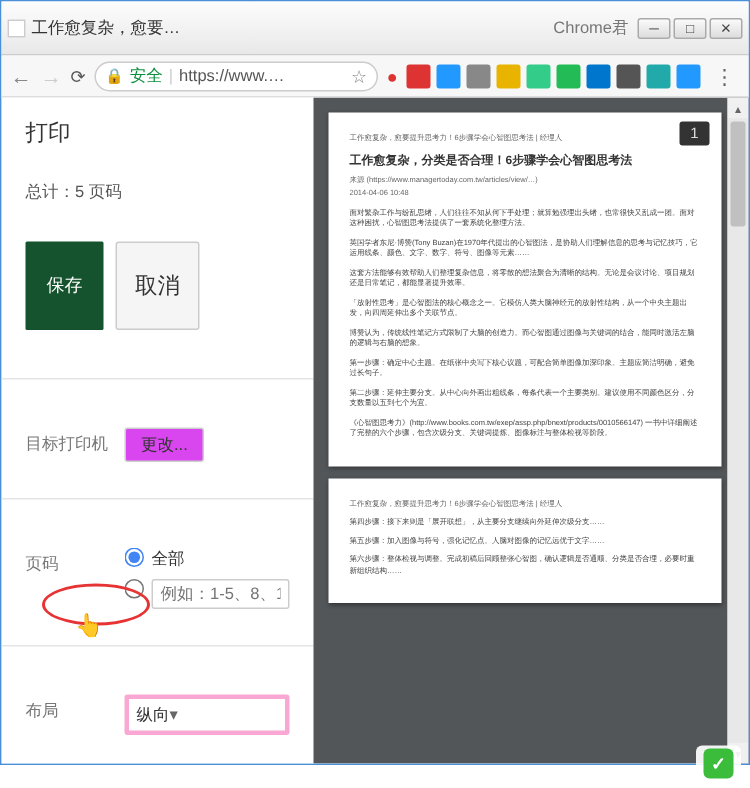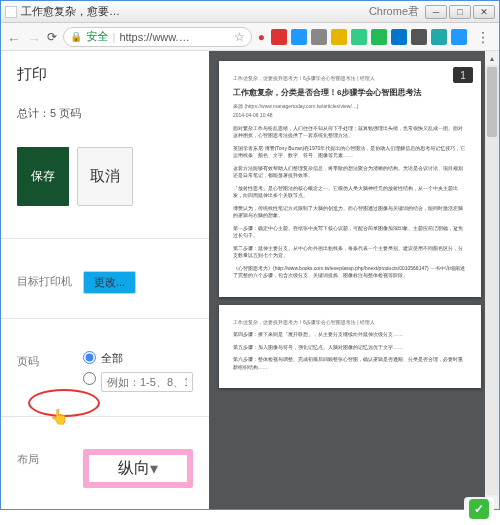--- a/index.html
+++ b/index.html
@@ -1,18 +1,18 @@
 <!DOCTYPE html>
 <html><head>
 <meta charset="utf-8">
 <style>
 *{margin:0;padding:0;box-sizing:border-box;font-family:"Microsoft YaHei",Arial,sans-serif}
 body{width:500px;height:525px;background:#fff;position:relative;overflow:hidden}
 .window{width:500px;height:510px;border:1px solid #4a90d9;background:#fff;display:flex;flex-direction:column}
-.titlebar{height:22px;background:linear-gradient(#fdfdfd,#e8e8e8);border-bottom:1px solid #ccc;display:flex;align-items:center;padding:0 4px;font-size:11px}
+.titlebar{height:36px;background:linear-gradient(#fdfdfd,#e8e8e8);border-bottom:1px solid #ccc;display:flex;align-items:center;padding:0 4px;font-size:11px}
 .titlebar .favicon{width:12px;height:12px;background:#fff;border:1px solid #ccc;margin-right:4px}
 .titlebar .title{flex:1;color:#333}
 .titlebar .wbtns{display:flex;gap:2px}
 .titlebar .wbtn{width:22px;height:14px;border:1px solid #aaa;background:linear-gradient(#fafafa,#ddd);border-radius:2px;display:flex;align-items:center;justify-content:center;font-size:9px;color:#444}
 .toolbar{height:28px;background:#f7f7f7;border-bottom:1px solid #ddd;display:flex;align-items:center;padding:0 6px;gap:6px}
 .navbtn{color:#888;font-size:14px}
 .reload{color:#5a5a5a;font-size:12px}
 .addr{flex:1;height:20px;border:1px solid #ccc;border-radius:10px;background:#fff;display:flex;align-items:center;padding:0 6px;font-size:11px;gap:4px}
 .lock{color:#0a8f3c;font-size:10px}
 .secure{color:#0a8f3c}
@@ -27,25 +27,25 @@
 .sb-total{font-size:11px;color:#555}
 .sb-btns{display:flex;gap:8px;margin:4px 0 8px}
 .btn-save{background:#14532d;color:#fff;border:none;padding:21px 14px;border-radius:1px;font-size:12px}
 .btn-cancel{background:#f5f5f5;border:1px solid #ccc;padding:5px 12px;border-radius:2px;font-size:15px;color:#333}
 .hr{border:none;border-top:1px solid #e5e5e5;margin:2px -16px}
 .row{display:flex;align-items:flex-start;gap:10px;margin-top:8px}
 .row .lbl{width:56px;color:#777;font-size:11px;padding-top:3px}
 .row .ctrl{flex:1;display:flex;flex-direction:column;gap:6px;font-size:11px}
 .dest-box{background:#f5f5f5;border:1px solid #e0e0e0;border-radius:2px;padding:3px 6px;display:flex;align-items:center;gap:5px;font-size:11px}
 .pdf-icon{width:14px;height:14px;background:#888;border-radius:1px}
-.btn-change{background:#0ea5e9;border:1px solid #ccc;padding:3px 10px;border-radius:2px;font-size:11px;width:fit-content;color:#333}
+.btn-change{background:#d946ef;border:1px solid #ccc;padding:3px 10px;border-radius:2px;font-size:11px;width:fit-content;color:#333}
 .radio-row{display:flex;align-items:flex-start;gap:5px}
 .radio-row input[type=radio]{accent-color:#4285f4}
 .range-input{width:100%;border:1px solid #ccc;border-radius:2px;padding:3px 5px;font-size:11px;color:#999}
-.layout-sel{width:100%;border:6px solid #f9a8d4;border-radius:2px;padding:3px 5px;font-size:16px;color:#333;background:#fff;display:flex;justify-content:center;align-items:center}
+.layout-sel{width:100%;border:3px solid #f9a8d4;border-radius:2px;padding:3px 5px;font-size:11px;color:#333;background:#fff;display:flex;justify-content:flex-start;align-items:center}
 .adv{display:flex;align-items:center;gap:6px;color:#555;font-size:11px;margin-top:12px;cursor:pointer}
 .adv .plus{color:#888;font-size:14px}
 .adv .txt{color:#2a6fb8}
 .anno-circle{position:absolute;left:28px;top:389px;width:72px;height:28px;border:2px solid #e63333;border-radius:50%;pointer-events:none}
 .cursor{position:absolute;left:50px;top:408px;font-size:15px;pointer-events:none;color:#000}
 .preview{flex:1;background:#525659;position:relative;padding:10px 18px 10px 10px;overflow:hidden}
 .page{background:#fff;box-shadow:0 1px 3px rgba(0,0,0,.4);padding:12px 14px;font-size:5px;color:#333;line-height:1.5;margin-bottom:8px}
 .page h1{font-size:8px;font-weight:bold;margin:4px 0}
 .page .meta{font-size:5px;color:#666;margin:2px 0}
 .page p{margin:5px 0;font-size:5px;color:#444}

